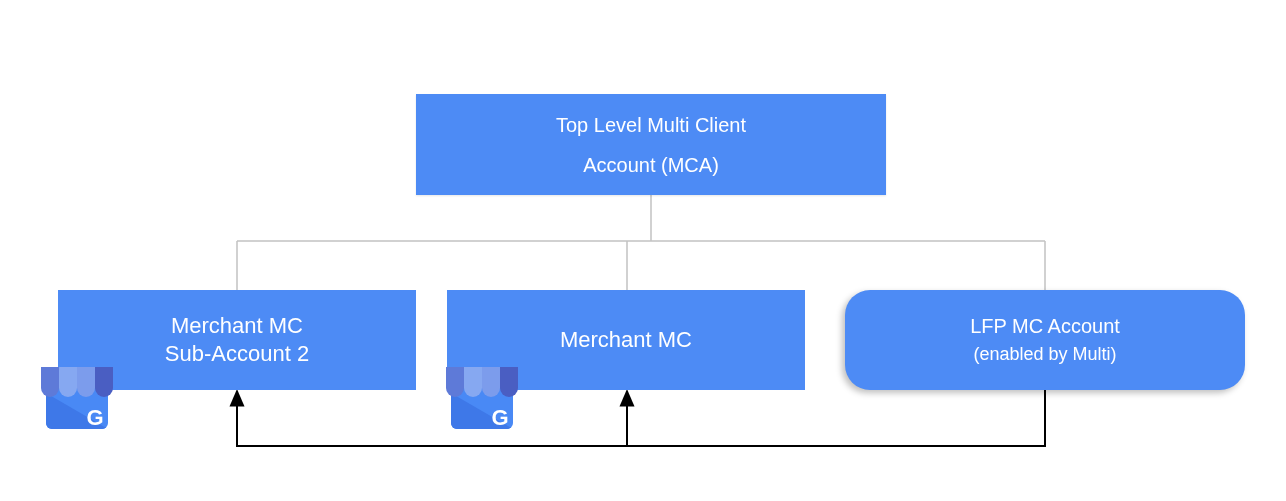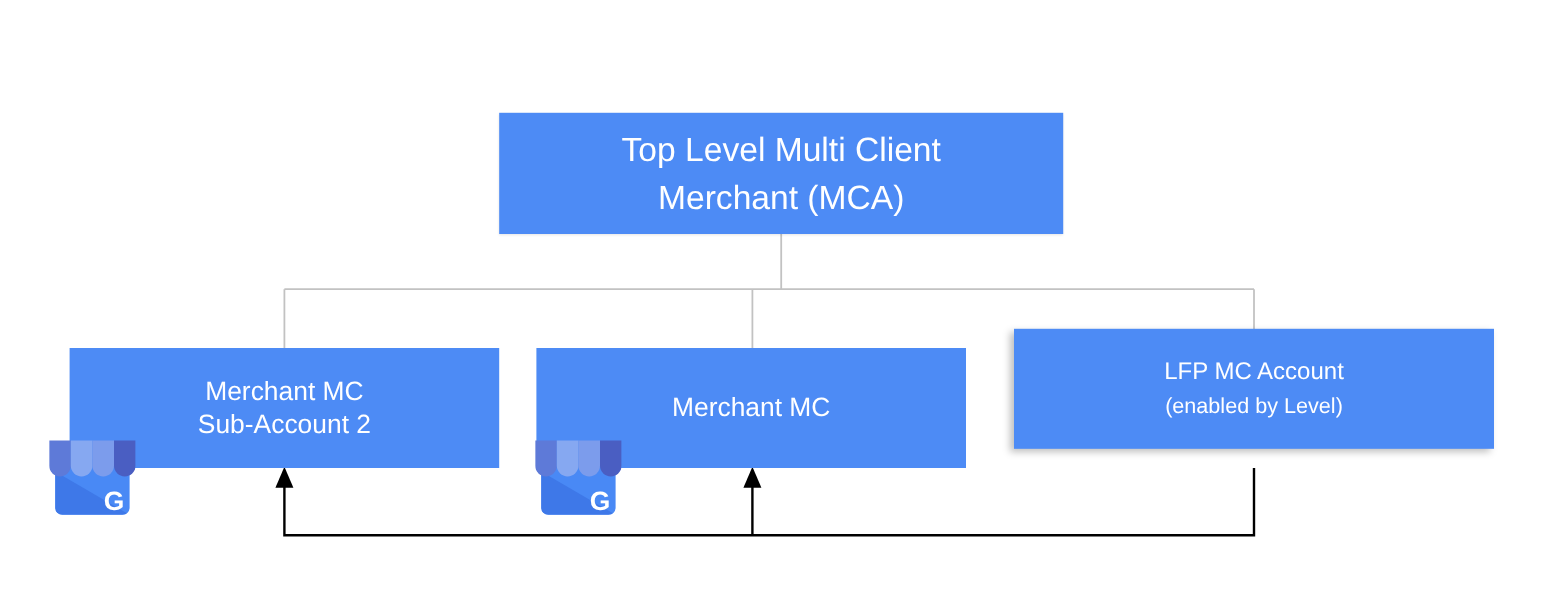--- a/index.html
+++ b/index.html
@@ -23,36 +23,37 @@
     color: #ffffff;
     display: flex;
     flex-direction: column;
     align-items: center;
     justify-content: center;
     text-align: center;
   }
   .node-mca {
     left: 416px; top: 94px;
     width: 470px; height: 101px;
-    font-size: 28px;
+    font-size: 20px;
     line-height: 40px;
     box-shadow: 0 1px 2px rgba(0,0,0,0.10);
   }
   .node-sub1 { left: 58px;  top: 290px; width: 358px; height: 100px; }
   .node-sub2 { left: 447px; top: 290px; width: 358px; height: 100px; }
   .node-sub1, .node-sub2 {
     font-size: 22px;
     line-height: 28px;
   }
   .node-lfp {
-    left: 845px; top: 274px;
+    left: 845px; top: 290px;
     width: 400px; height: 100px;
     font-size: 20px;
     line-height: 28px;
     box-shadow: -3px 3px 6px rgba(0,0,0,0.25);
+    border-radius: 25px;
   }
   .node-lfp .line-small { font-size: 18px; }
   .gmb-icon {
     position: absolute;
     width: 72px; height: 64px;
   }
   .gmb-icon-1 { left: 41px;  top: 366px; }
   .gmb-icon-2 { left: 446px; top: 366px; }
   .hidden-defs { position: absolute; width: 0; height: 0; overflow: hidden; }
 </style>
@@ -91,35 +92,35 @@
       <path d="M627,446 V404"></path>
     </g>
     <g stroke="none" fill="#000000">
       <polygon points="237,389 229.5,406.5 244.5,406.5"></polygon>
       <polygon points="627,389 619.5,406.5 634.5,406.5"></polygon>
     </g>
   </svg>
 
   <div class="node node-mca">
     <span>Top Level Multi Client</span>
-    <span>Merchant (MCA)</span>
+    <span>Account (MCA)</span>
   </div>
 
   <div class="node node-sub1">
     <span>Merchant MC</span>
     <span>Sub-Account 2</span>
   </div>
 
   <div class="node node-sub2">
     <span>Merchant MC</span>
   </div>
 
   <div class="node node-lfp">
     <span>LFP MC Account</span>
-    <span class="line-small">(enabled by Level)</span>
+    <span class="line-small">(enabled by Multi)</span>
   </div>
 
   <svg class="gmb-icon gmb-icon-1" viewBox="0 0 72 64">
     <use href="#gmb-symbol"></use>
   </svg>
 
   <svg class="gmb-icon gmb-icon-2" viewBox="0 0 72 64">
     <use href="#gmb-symbol"></use>
   </svg>
 

